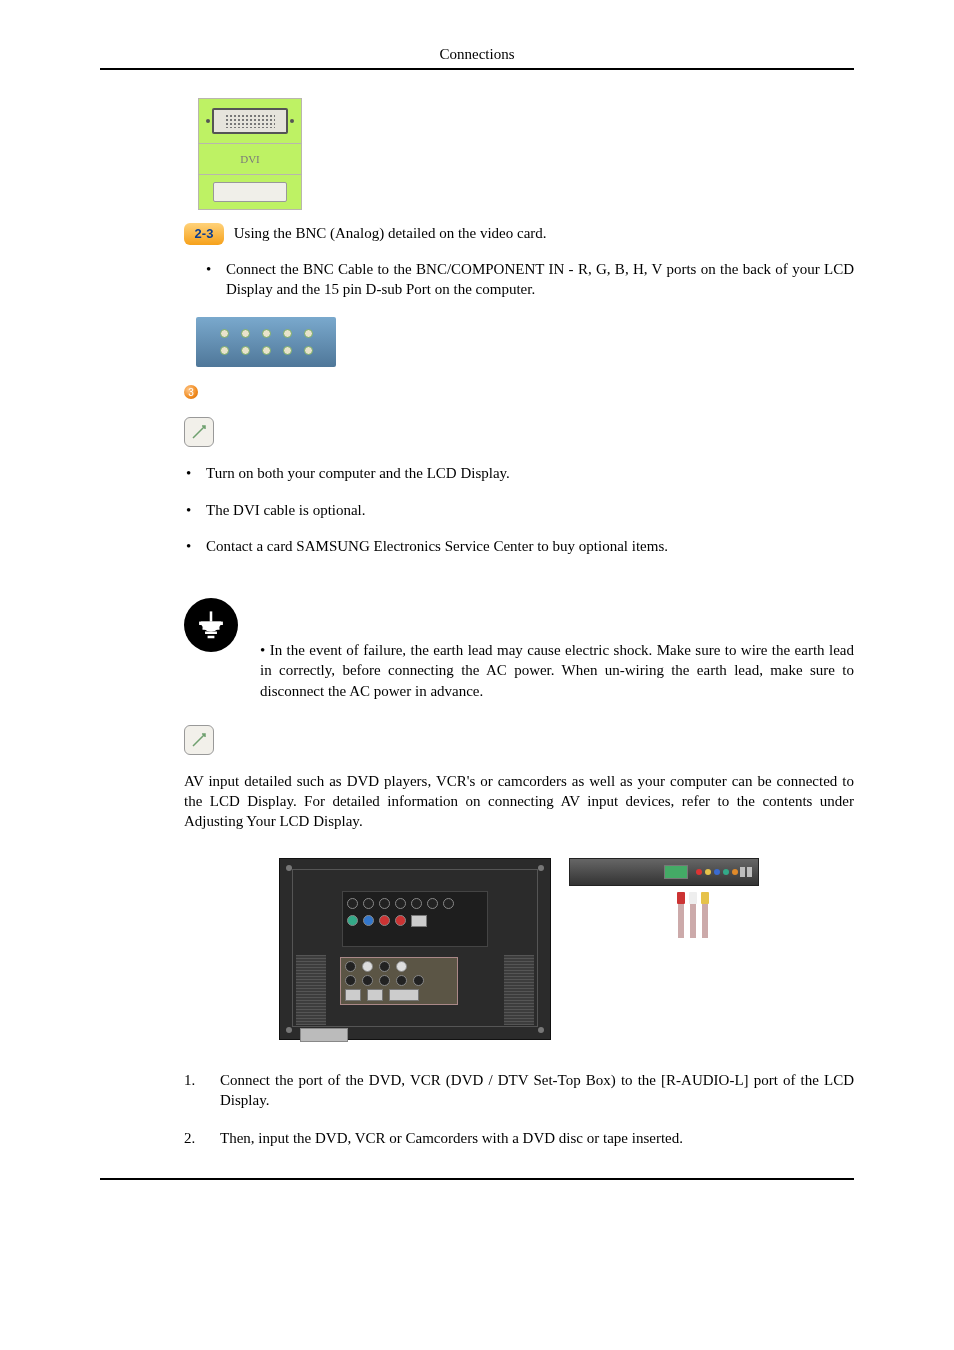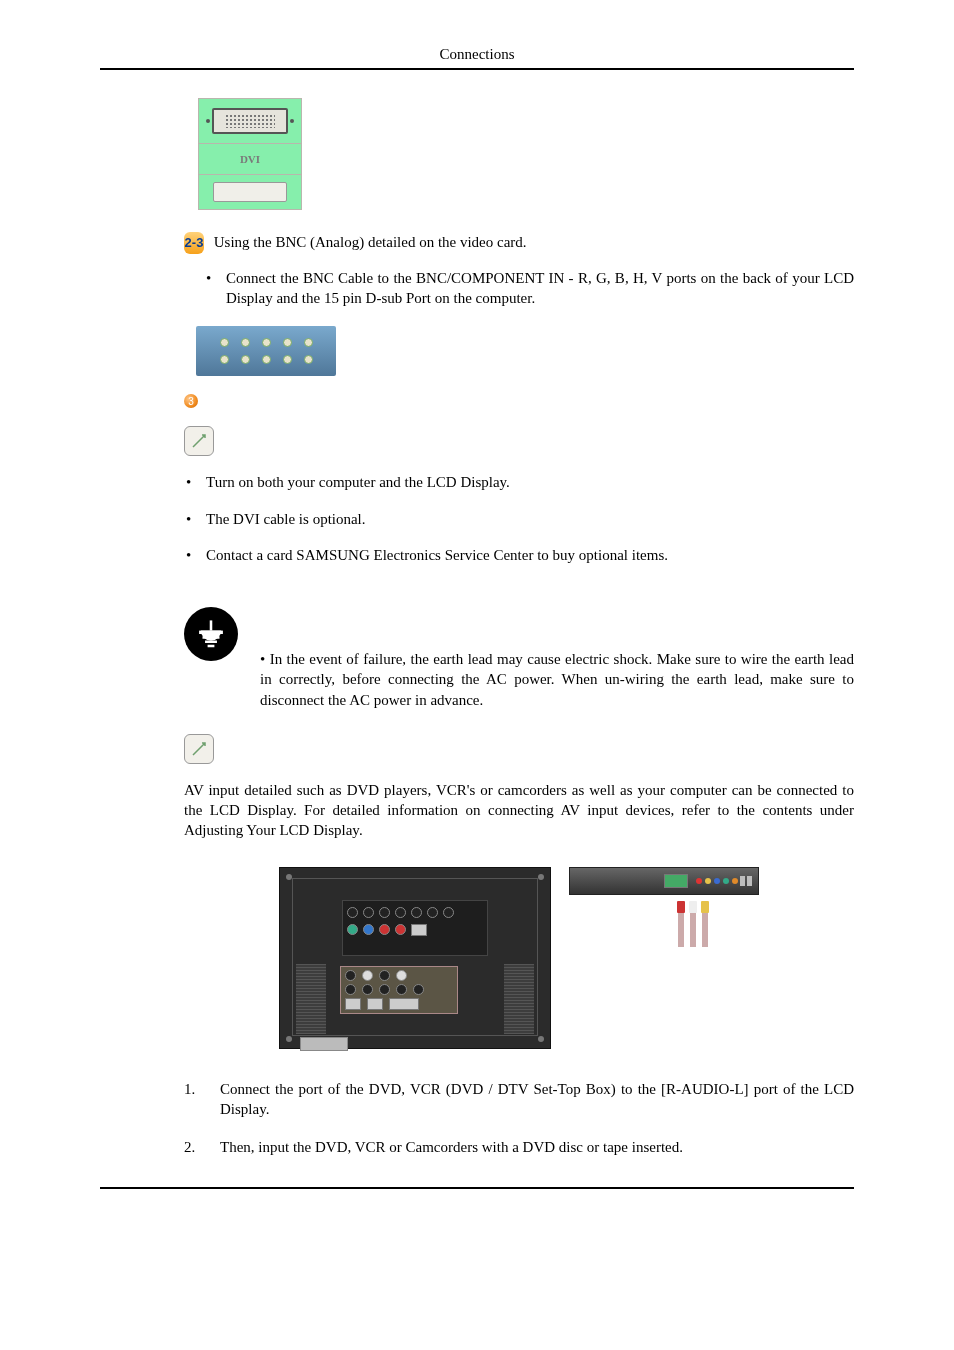--- a/index.html
+++ b/index.html
@@ -34,23 +34,22 @@
     border-top: 2px solid #000;
     margin: 30px 0 0 0;
   }
   .content {
     margin-left: 84px;
   }
 
   .dvi-box {
     width: 102px;
     border: 1px solid #b9b6ad;
-    background: #86efac;
-    margin-bottom: 21px;
-    font-weight: bold;
+    background: #bef264;
+    margin-bottom: 12px;
   }
   .dvi-top {
     height: 44px;
     display:flex;
     align-items:center;
     justify-content:center;
     border-bottom: 1px solid #b9b6ad;
   }
   .dvi-port {
     width:72px;
@@ -86,21 +85,21 @@
   .dvi-bot {
     height:34px;display:flex;align-items:center;justify-content:center;
   }
   .dvi-slot {
     width:72px;height:18px;border:1px solid #999;border-radius:2px;background:#f0efe9;
   }
 
   .badge-23 {
     display:inline-flex;
     align-items:center;justify-content:center;
-    width:20px;height:22px;
+    width:40px;height:22px;
     border-radius:6px;
     background: linear-gradient(#ffd27a,#f6a11b);
     color:#0a3d91;
     font-family: Arial, sans-serif;
     font-weight:bold;
     font-size:13px;
     margin-right:6px;
     vertical-align:middle;
   }
   .step-line {

